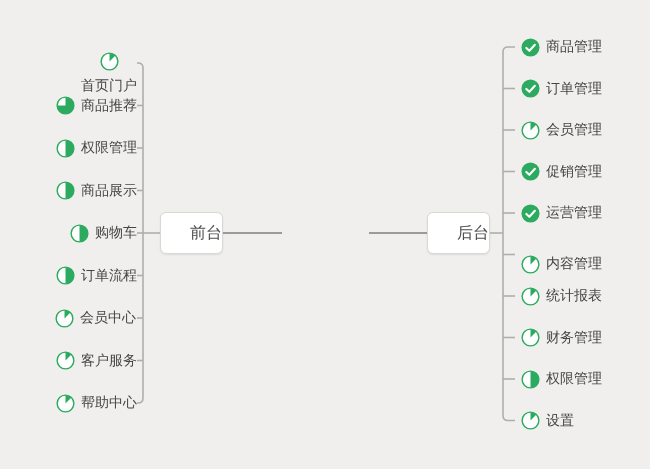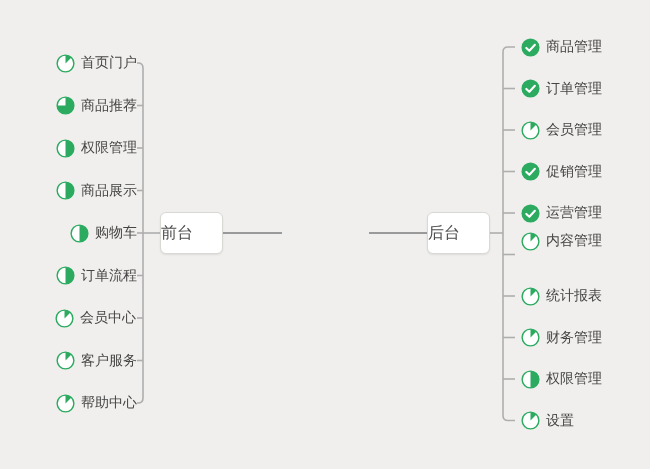--- a/index.html
+++ b/index.html
@@ -9,21 +9,21 @@
     height: 469px;
     background: #f0efed;
     font-family: "Liberation Sans", "DejaVu Sans", sans-serif;
     overflow: hidden;
   }
   #connectors { position: absolute; left: 0; top: 0; }
   .node {
     position: absolute;
     display: flex;
     align-items: center;
-    justify-content: flex-start;
+    justify-content: flex-end;
     box-sizing: border-box;
   }
   .branch-node {
     background: #ffffff;
     border: 1px solid #d8d8d4;
     border-radius: 6px;
     box-shadow: 0 1px 2px rgba(0,0,0,0.08);
     font-size: 16px;
     color: #4c4c4c;
   }
@@ -69,21 +69,21 @@
       <path d="M503,254.5 L515,254.5" fill="none" stroke="#aeaeae" stroke-width="1.6"></path>
       <path d="M503,296 L515,296" fill="none" stroke="#aeaeae" stroke-width="1.6"></path>
       <path d="M503,337.5 L515,337.5" fill="none" stroke="#aeaeae" stroke-width="1.6"></path>
       <path d="M503,379 L515,379" fill="none" stroke="#aeaeae" stroke-width="1.6"></path>
       <path d="M490,233 L503,233" fill="none" stroke="#aeaeae" stroke-width="1.6"></path>
       <path d="M223,233 L282,233" fill="none" stroke="#9a9a9a" stroke-width="2"></path>
       <path d="M369,233 L427,233" fill="none" stroke="#9a9a9a" stroke-width="2"></path>
     </svg>
 
   <div id="left-items">
-      <div class="item-row" style="top: 52px; right: 513px;">
+      <div class="item-row" style="top: 52px; right: 513px; flex-direction: column;">
         <span class="icon">
           <svg width="19" height="19" viewBox="0 0 20 20">
     <circle cx="10" cy="10" r="8.8" fill="#ffffff" stroke="#2cab60" stroke-width="1.5"></circle>
     <path d="M10,10 L10,1.1999999999999993 A8.8,8.8 0 0 1 16.22,3.78 Z" fill="#2cab60"></path>
           </svg>
         </span>
         <span class="label">首页门户</span>
       </div>
       <div class="item-row" style="top: 94.5px; right: 513px;">
         <span class="icon">
@@ -197,21 +197,21 @@
       </div>
       <div class="item-row" style="top: 202px; left: 521px;">
         <span class="icon">
           <svg width="19" height="19" viewBox="0 0 20 20">
       <circle cx="10" cy="10" r="9.5" fill="#2cab60"></circle>
       <path d="M5.6 10.4 L8.8 13.5 L14.6 7.1" fill="none" stroke="#ffffff" stroke-width="2.2" stroke-linecap="round" stroke-linejoin="round"></path>
           </svg>
         </span>
         <span class="label">运营管理</span>
       </div>
-      <div class="item-row" style="top: 230px; left: 521px;">
+      <div class="item-row" style="top: 253px; left: 521px;">
         <span class="icon">
           <svg width="19" height="19" viewBox="0 0 20 20">
     <circle cx="10" cy="10" r="8.8" fill="#ffffff" stroke="#2cab60" stroke-width="1.5"></circle>
     <path d="M10,10 L10,1.1999999999999993 A8.8,8.8 0 0 1 16.22,3.78 Z" fill="#2cab60"></path>
           </svg>
         </span>
         <span class="label">内容管理</span>
       </div>
       <div class="item-row" style="top: 285px; left: 521px;">
         <span class="icon">

